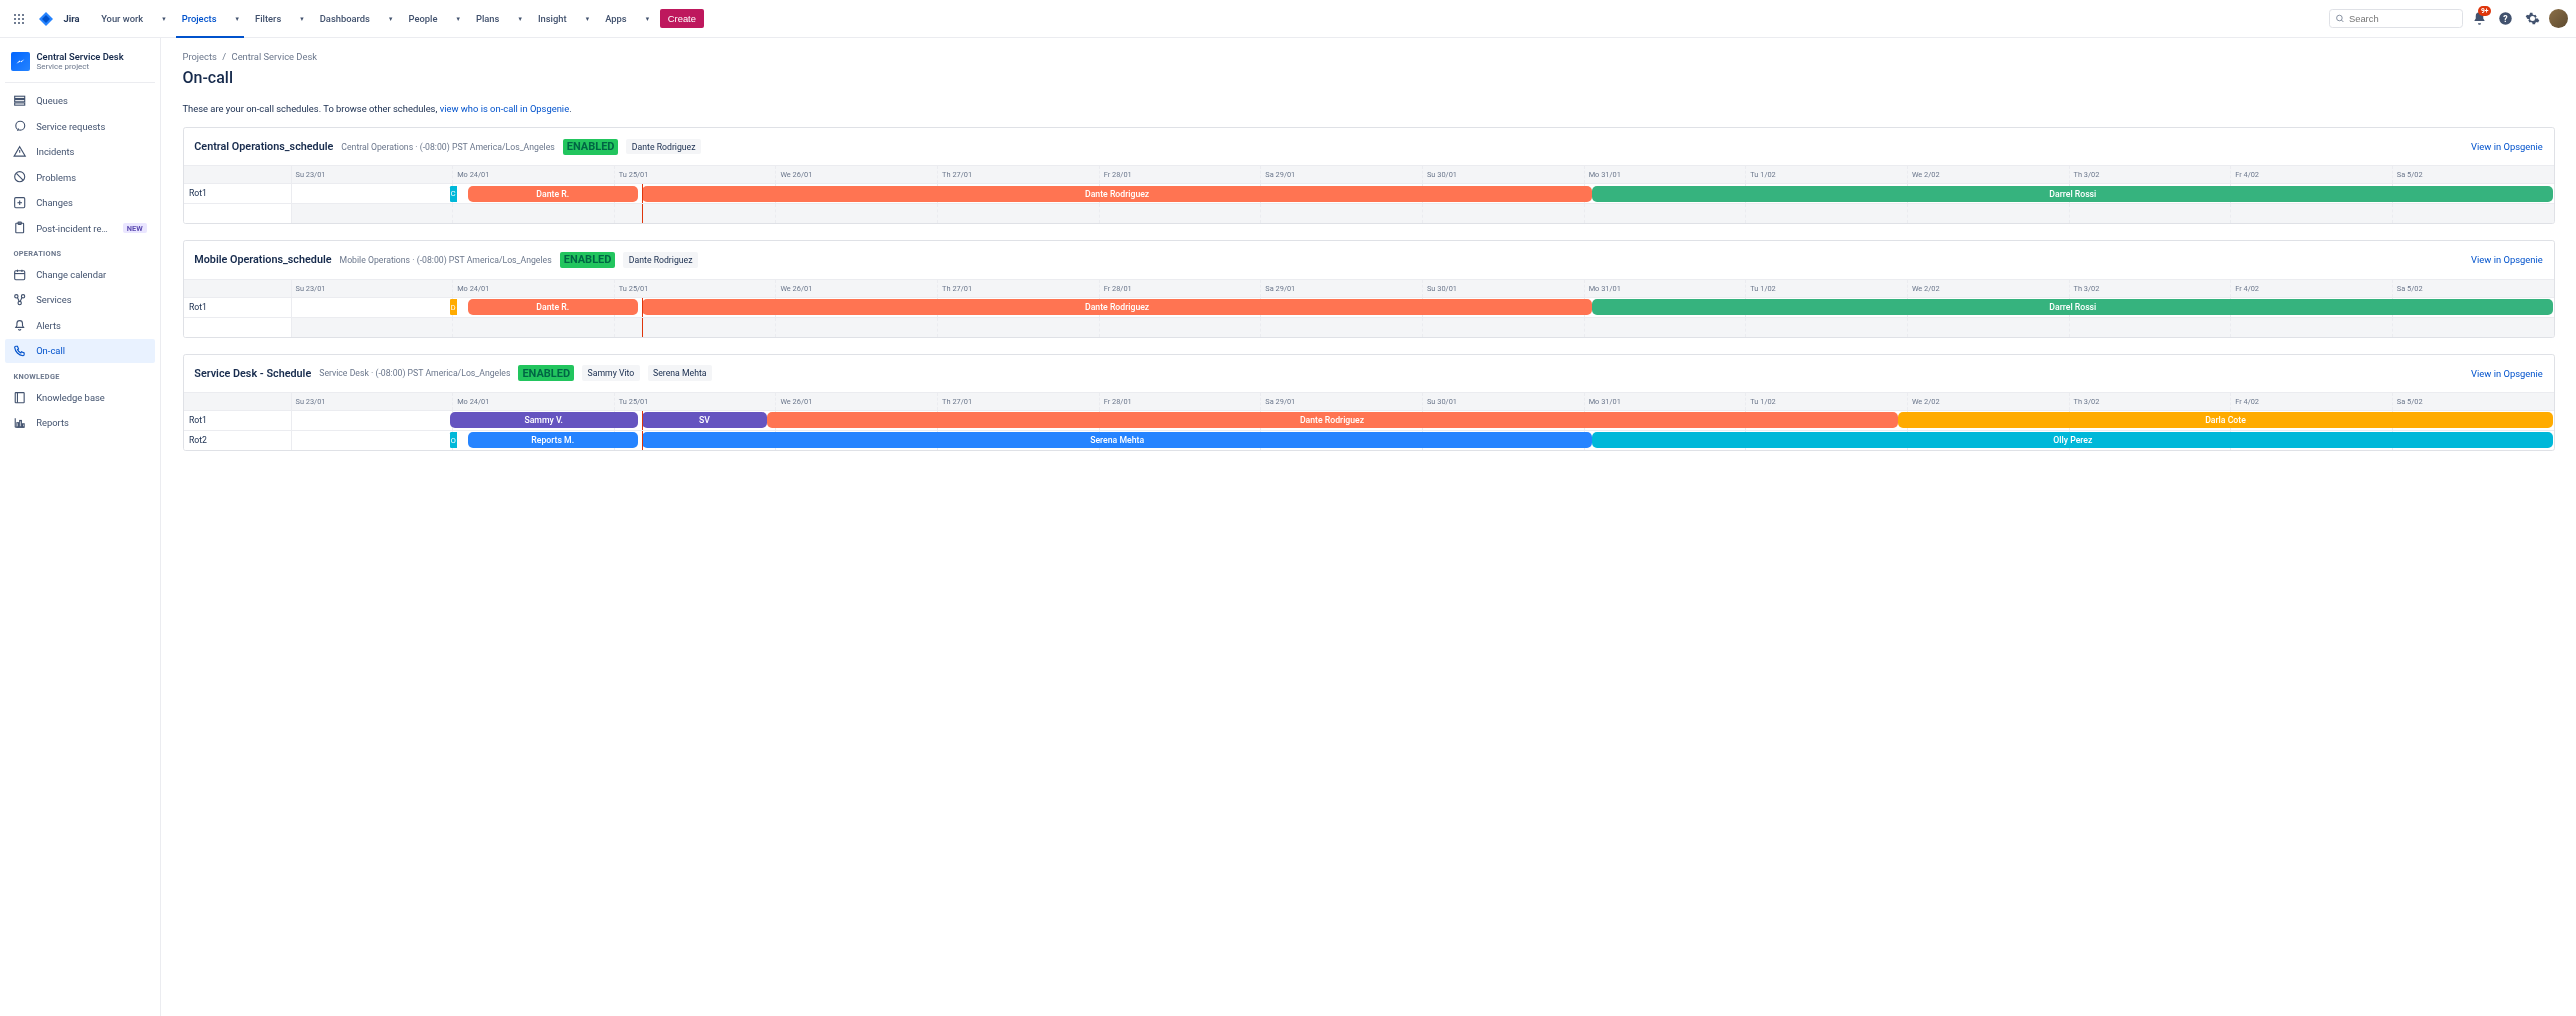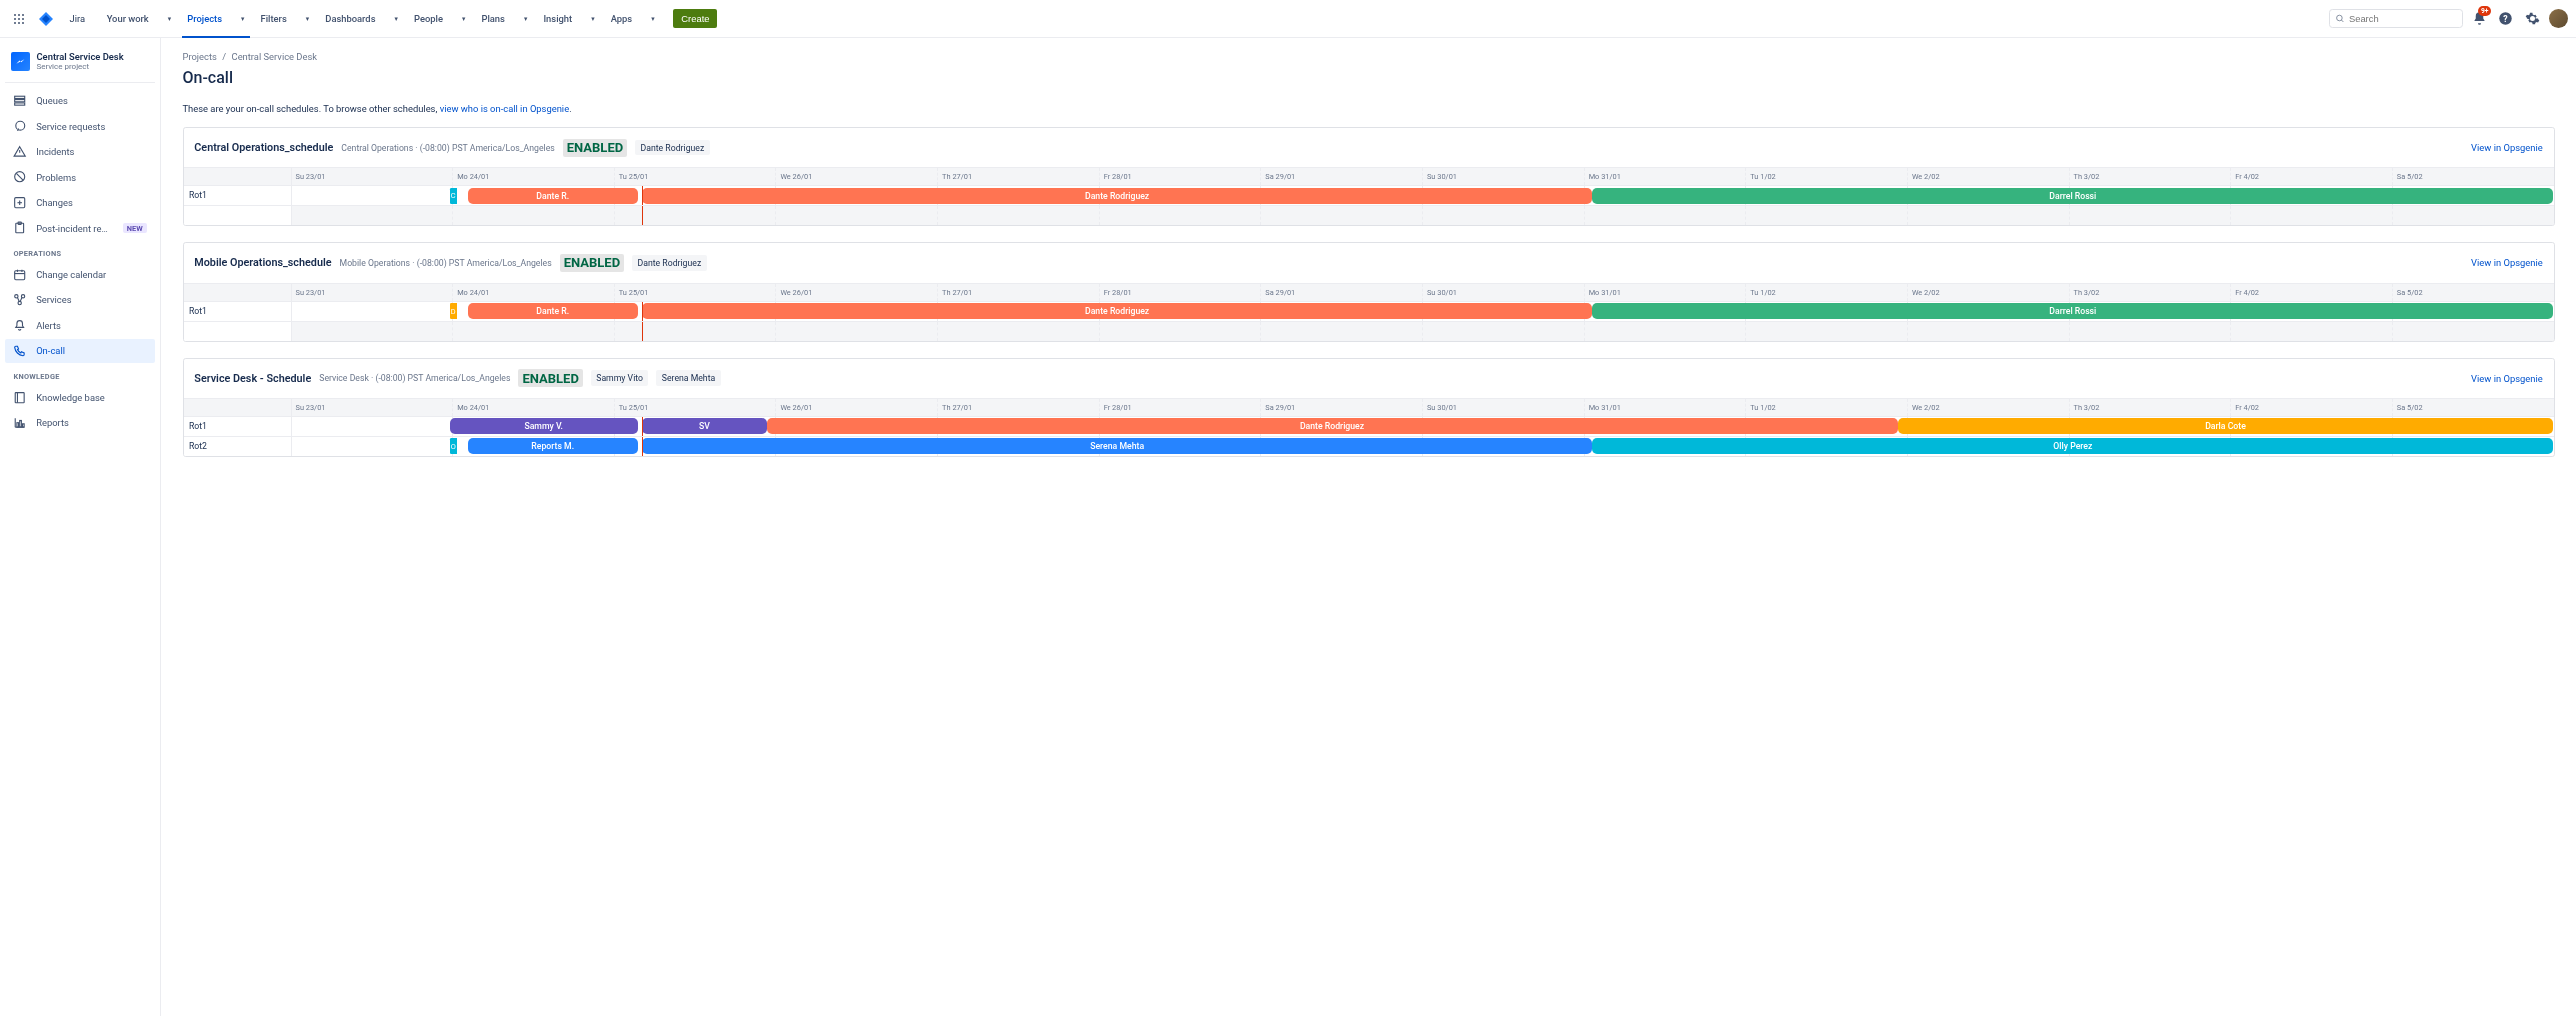--- a/index.html
+++ b/index.html
@@ -2,28 +2,28 @@
 <html style="font-size:10.8px"><head>
 <meta charset="utf-8">
 <style>
 * { box-sizing: border-box; margin: 0; padding: 0; }
 body { font-family: -apple-system, BlinkMacSystemFont, "Segoe UI", Roboto, sans-serif; font-size: 9.4px; color: #172B4D; background: #fff; }
 
 
 .topnav { display: flex; align-items: center; height: 38px; padding: 0 8px; border-bottom: 0.7px solid #ebecf0; }
 .topnav-left { display: flex; align-items: center; gap: 2.7px; }
 .app-switcher { width: 21.5px; height: 21.5px; display: flex; align-items: center; justify-content: center; border-radius: 2px; cursor: pointer; }
-.jira-logo { display: flex; align-items: center; gap: 16px; padding: 0 5.4px; color: #253858; font-weight: 400; }
+.jira-logo { display: flex; align-items: center; gap: 10px; padding: 0 5.4px; color: #253858; font-weight: 700; }
 .jira-logo svg { width: 16px; height: 16px; }
 .nav-items { display: flex; align-items: center; margin-left: 5.4px; }
 .nav-item { display: flex; align-items: center; gap: 19px; padding: 2.7px 5.4px; margin: 0 2.7px; cursor: pointer; color: #42526E; font-weight: 500; border-radius: 2px; position: relative; }
 .nav-item.active { color: #0052CC; }
 .nav-item.active::after { content: ""; position: absolute; bottom: -11.4px; left: 0; right: 0; height: 2px; background: #0052CC; }
 .nav-item .chev { font-size: 6.7px; color: #42526E; }
-.create-btn { background: #4d7c0f; color: #fff; border: none; padding: 4px 8px; border-radius: 2px; font-weight: 500; font-size: 9.4px; margin-left: 8px; cursor: pointer; }
+.create-btn { background: #be185d; color: #fff; border: none; padding: 4px 8px; border-radius: 2px; font-weight: 500; font-size: 9.4px; cursor: pointer; }
 
 .topnav-right { margin-left: auto; display: flex; align-items: center; gap: 5.4px; }
 .search-box { display: flex; align-items: center; border: 1.3px solid #dfe1e6; border-radius: 3.4px; padding: 2.7px 5.4px; width: 134px; }
 .search-box input { border: none; outline: none; font-size: 9.4px; width: 100%; margin-left: 4px; }
 .icon-btn { width: 21.5px; height: 21.5px; display: flex; align-items: center; justify-content: center; border-radius: 50%; cursor: pointer; position: relative; }
 .badge { position: absolute; top: -1.3px; right: -1.3px; background: #DE350B; color: #fff; font-size: 6.7px; font-weight: 700; border-radius: 5.4px; padding: 0.7px 2.7px; }
 .avatar { width: 19px; height: 19px; border-radius: 50%; background: linear-gradient(135deg, #8b6f47, #5d4a2f); }
 
 
 .layout { display: flex; }
@@ -47,21 +47,21 @@
 .breadcrumb .sep { color: #6B778C; }
 .page-title { font-size: 16px; font-weight: 500; color: #172B4D; margin-bottom: 16px; }
 .intro { font-size: 9.4px; color: #172B4D; margin-bottom: 13.4px; }
 .intro a { color: #0052CC; text-decoration: none; cursor: pointer; }
 
 
 .schedule-card { border: 0.7px solid #dfe1e6; border-radius: 2.7px; margin-bottom: 16px; overflow: hidden; }
 .schedule-header { display: flex; align-items: center; gap: 8px; padding: 10.8px; flex-wrap: wrap; }
 .schedule-name { font-weight: 600; font-size: 10.8px; }
 .schedule-meta { color: #6B778C; font-size: 8.7px; }
-.enabled-badge { background: #e5e5e5; color: #006644; font-size: 13px; font-weight: 700; padding: 1.3px 4px; border-radius: 2px; text-align: right; }
+.enabled-badge { background: #22c55e; color: #006644; font-size: 11px; font-weight: 700; padding: 1.3px 4px; border-radius: 2px; text-align: right; }
 .participant { background: #F4F5F7; padding: 2.7px 5.4px; border-radius: 2px; font-size: 8.7px; }
 .view-link { margin-left: auto; color: #0052CC; text-decoration: none; font-size: 9.4px; cursor: pointer; }
 .timeline-header { display: flex; border-top: 0.7px solid #ebecf0; background: #F4F5F7; }
 .row-label-col { width: 108px; min-width: 108px; border-right: 0.7px solid #ebecf0; }
 .days { display: flex; flex: 1; }
 .day { flex: 1; font-size: 7.4px; color: #6B778C; padding: 4px 4px; border-right: 0.7px dashed #ebecf0; }
 .day:last-child { border-right: none; }
 
 .timeline-row { display: flex; border-top: 0.7px solid #ebecf0; position: relative; min-height: 20px; }
 .row-label { width: 108px; min-width: 108px; padding: 4px 5.4px; font-size: 8.7px; border-right: 0.7px solid #ebecf0; background: #fff; }

